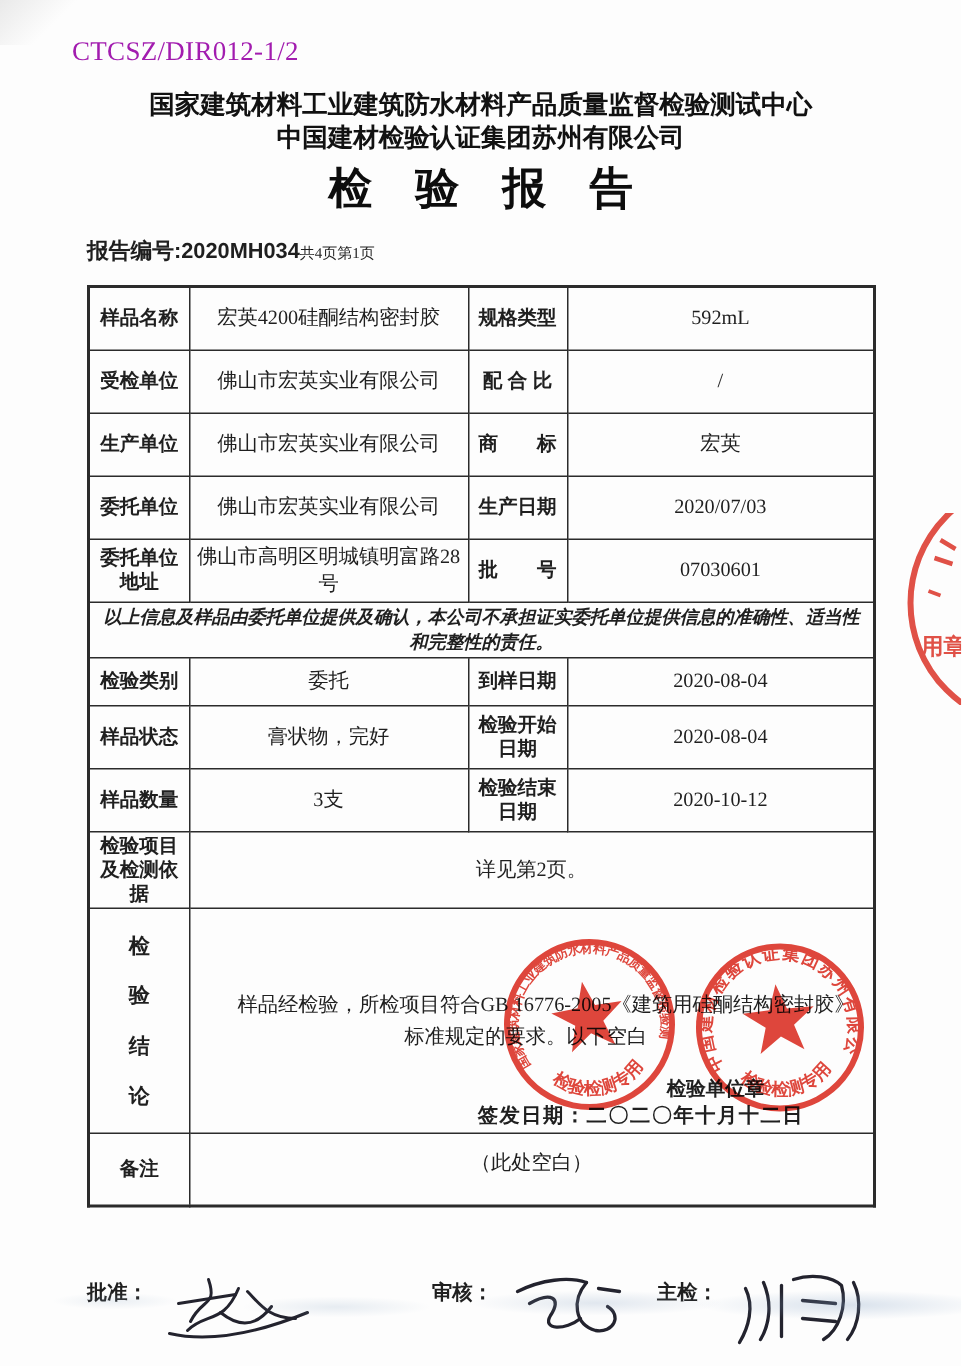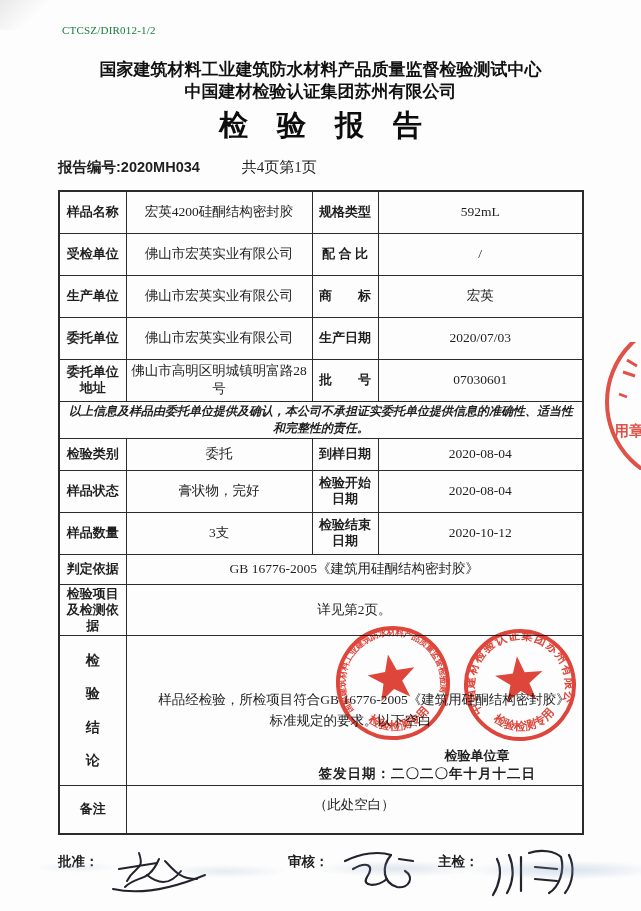--- a/index.html
+++ b/index.html
@@ -9,42 +9,42 @@
     background:#fdfdfd;
     font-family:"Liberation Serif","DejaVu Serif",serif;
     color:#1f1f1f;
     overflow:hidden;
   }
   .corner-shade{
     position:absolute;left:0;top:0;width:56px;height:30px;
     background:linear-gradient(135deg,#e9e9e9 0%, rgba(255,255,255,0) 60%);
   }
   .doc-code{
-    position:absolute;left:62px;top:24px;
-    font-size:11px;letter-spacing:.2px;color:#15803d;
+    position:absolute;left:48px;top:24px;
+    font-size:18px;letter-spacing:.2px;color:#a21caf;
     font-family:"Liberation Serif",serif;
   }
   .org-line{
     position:absolute;left:0;width:641px;text-align:center;
     font-weight:bold;font-size:17px;color:#111;
     font-family:"Liberation Sans","DejaVu Sans",sans-serif;
   }
   .org1{top:58px;}
   .org2{top:80px;}
   .report-title{
     position:absolute;left:0;top:106px;width:641px;text-align:center;
     font-weight:bold;font-size:29px;color:#0d0d0d;
     font-family:"Liberation Sans","DejaVu Sans",sans-serif;
   }
   .meta-row{
     position:absolute;left:58px;top:158px;width:524px;height:20px;
     display:flex;align-items:baseline;
   }
   .report-no{font-weight:bold;font-size:14.5px;font-family:"Liberation Sans",sans-serif;}
-  .pagination{font-size:15px;margin-left:42px;}
+  .pagination{font-size:10px;}
   table.report{
     position:absolute;left:58px;top:190px;
     width:524px;border-collapse:collapse;table-layout:fixed;
     border:2px solid #2b2b2b;
     font-size:13.5px;
   }
   table.report td{
     border:1px solid #2b2b2b;
     padding:1px 4px;
     vertical-align:middle;
@@ -162,24 +162,20 @@
       <td class="lab">样品状态</td>
       <td class="val">膏状物，完好</td>
       <td class="lab">检验开始日期</td>
       <td class="val">2020-08-04</td>
     </tr>
     <tr class="r-test">
       <td class="lab">样品数量</td>
       <td class="val">3支</td>
       <td class="lab">检验结束日期</td>
       <td class="val">2020-10-12</td>
-    </tr>
-    <tr class="r-judge">
-      <td class="lab">判定依据</td>
-      <td class="val leftval" colspan="3">GB 16776-2005《建筑用硅酮结构密封胶》</td>
     </tr>
     <tr class="r-items">
       <td class="lab">检验项目及检测依据</td>
       <td class="val leftval" colspan="3">详见第2页。</td>
     </tr>
     <tr class="r-concl">
       <td class="lab concl-lab">
         <div class="vlabel">
           <span>检</span>
           <span>验</span>

